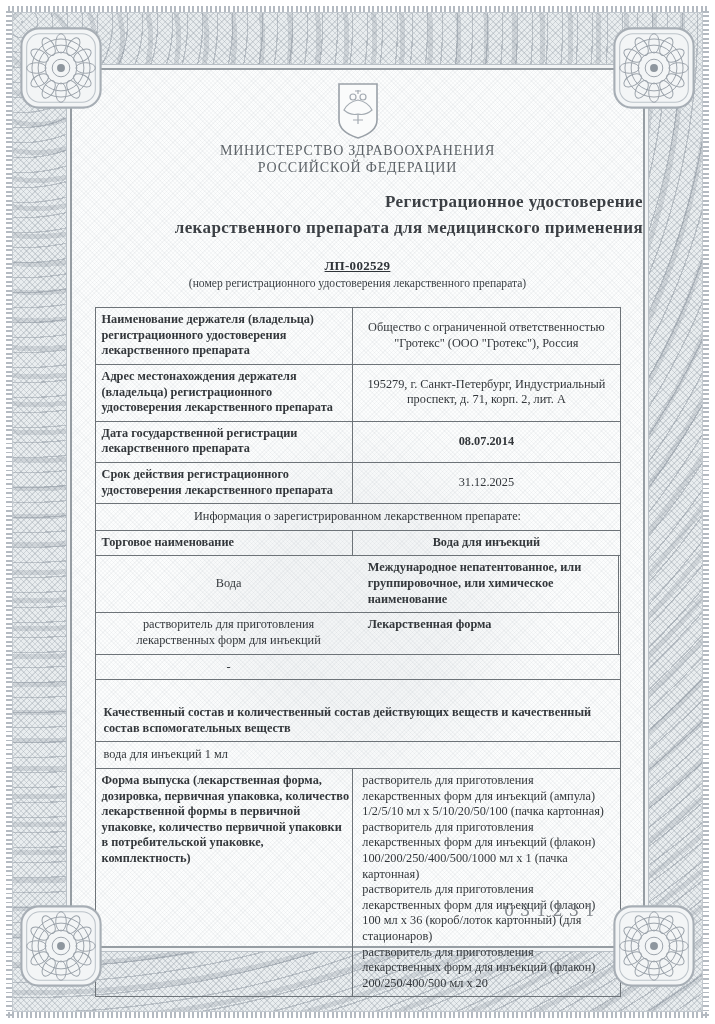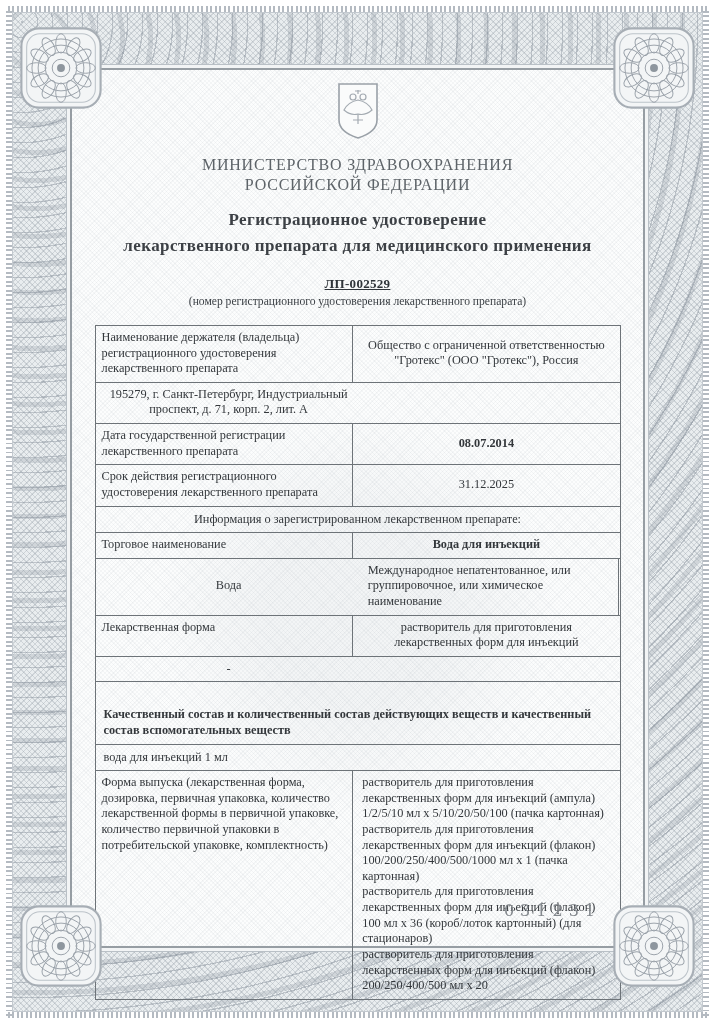--- a/index.html
+++ b/index.html
@@ -38,30 +38,30 @@
     box-shadow:0 0 0 3px #f2f4f5, 0 0 0 4px #b9c0c6;
     box-sizing:border-box;
   }
   
   .rosette{position:absolute;width:88px;height:88px;z-index:3;}
   .rosette.tl{left:17px;top:24px;} .rosette.tr{right:17px;top:24px;}
   .rosette.bl{left:17px;bottom:34px;} .rosette.br{right:17px;bottom:34px;}
   
   .content{position:absolute;left:0;right:0;top:0;padding-top:12px;text-align:center;}
   .coat{width:46px;height:58px;margin:0 auto;display:block;}
-  .ministry{margin-top:15px;font-size:16px;line-height:1.22;color:#5d6368;letter-spacing:.8px;}
-  .doc-title{margin-top:13px;font-size:17px;line-height:1.5;font-weight:bold;color:#3c4045;letter-spacing:.4px;}
+  .ministry{margin-top:2px;font-size:14px;line-height:1.22;color:#5d6368;letter-spacing:.8px;}
+  .doc-title{margin-top:13px;font-size:17px;line-height:1.5;font-weight:bold;color:#3c4045;letter-spacing:.4px;text-align:right;}
   .regnum{margin-top:18px;font-size:13px;font-weight:bold;text-decoration:underline;color:#2f3439;letter-spacing:.3px;}
   .regnum-caption{margin-top:3px;font-size:11.6px;color:#3a3f44;}
   
   .cert-table{width:524px;margin:17px auto 0 auto;border:1.4px solid #6d7378;text-align:left;}
   .trow{display:flex;border-top:1.4px solid #6d7378;}
   .trow:first-child{border-top:none;}
   .cell{box-sizing:border-box;font-size:12.3px;line-height:1.27;color:#33373b;}
-  .cell.lbl{width:49.2%;font-weight:normal;padding:4px 1px 5px 6px;border-right:1.4px solid #6d7378;}
+  .cell.lbl{width:49.2%;font-weight:bold;padding:4px 1px 5px 6px;border-right:1.4px solid #6d7378;}
   .cell.val{width:50.8%;display:flex;align-items:center;justify-content:center;text-align:center;padding:4px 9px 5px 9px;}
   .cell.val.left{justify-content:flex-start;text-align:left;display:block;}
   .cell.val .vline{display:block;}
   .bold-val{font-weight:bold;}
   .full{width:100%;padding:5px 8px;box-sizing:border-box;font-size:12.3px;line-height:1.27;color:#33373b;}
   .full.center{text-align:center;}
   .full.bold{font-weight:bold;margin-top:20px;}
   
   .serial{
     position:absolute;top:901px;right:114px;z-index:4;
@@ -148,20 +148,21 @@
       <div class="regnum-caption">(номер регистрационного удостоверения лекарственного препарата)</div>
 
       <div class="cert-table">
 
         <div class="trow">
           <div class="cell lbl">Наименование держателя (владельца) регистрационного удостоверения лекарственного препарата</div>
           <div class="cell val">Общество с ограниченной ответственностью "Гротекс" (ООО "Гротекс"), Россия</div>
         </div>
 
         <div class="trow">
+          <div class="cell lbl">Адрес местонахождения держателя (владельца) регистрационного удостоверения лекарственного препарата</div>
           <div class="cell val">195279, г. Санкт-Петербург, Индустриальный проспект, д. 71, корп. 2, лит. А</div>
         </div>
 
         <div class="trow">
           <div class="cell lbl">Дата государственной регистрации лекарственного препарата</div>
           <div class="cell val bold-val">08.07.2014</div>
         </div>
 
         <div class="trow">
           <div class="cell lbl">Срок действия регистрационного удостоверения лекарственного препарата</div>
@@ -177,22 +178,22 @@
           <div class="cell lbl">Торговое наименование</div>
           <div class="cell val bold-val">Вода для инъекций</div>
         </div>
 
         <div class="trow">
           <div class="cell val">Вода</div>
           <div class="cell lbl">Международное непатентованное, или группировочное, или химическое наименование</div>
         </div>
 
         <div class="trow">
+          <div class="cell val">растворитель для приготовления лекарственных форм для инъекций</div>
           <div class="cell lbl">Лекарственная форма</div>
-          <div class="cell val">растворитель для приготовления лекарственных форм для инъекций</div>
         </div>
 
         <div class="trow">
           <div class="cell val">-</div>
         </div>
 
         <div class="trow">
           <div class="full bold">Качественный состав и количественный состав действующих веществ и качественный состав вспомогательных веществ</div>
         </div>
 

